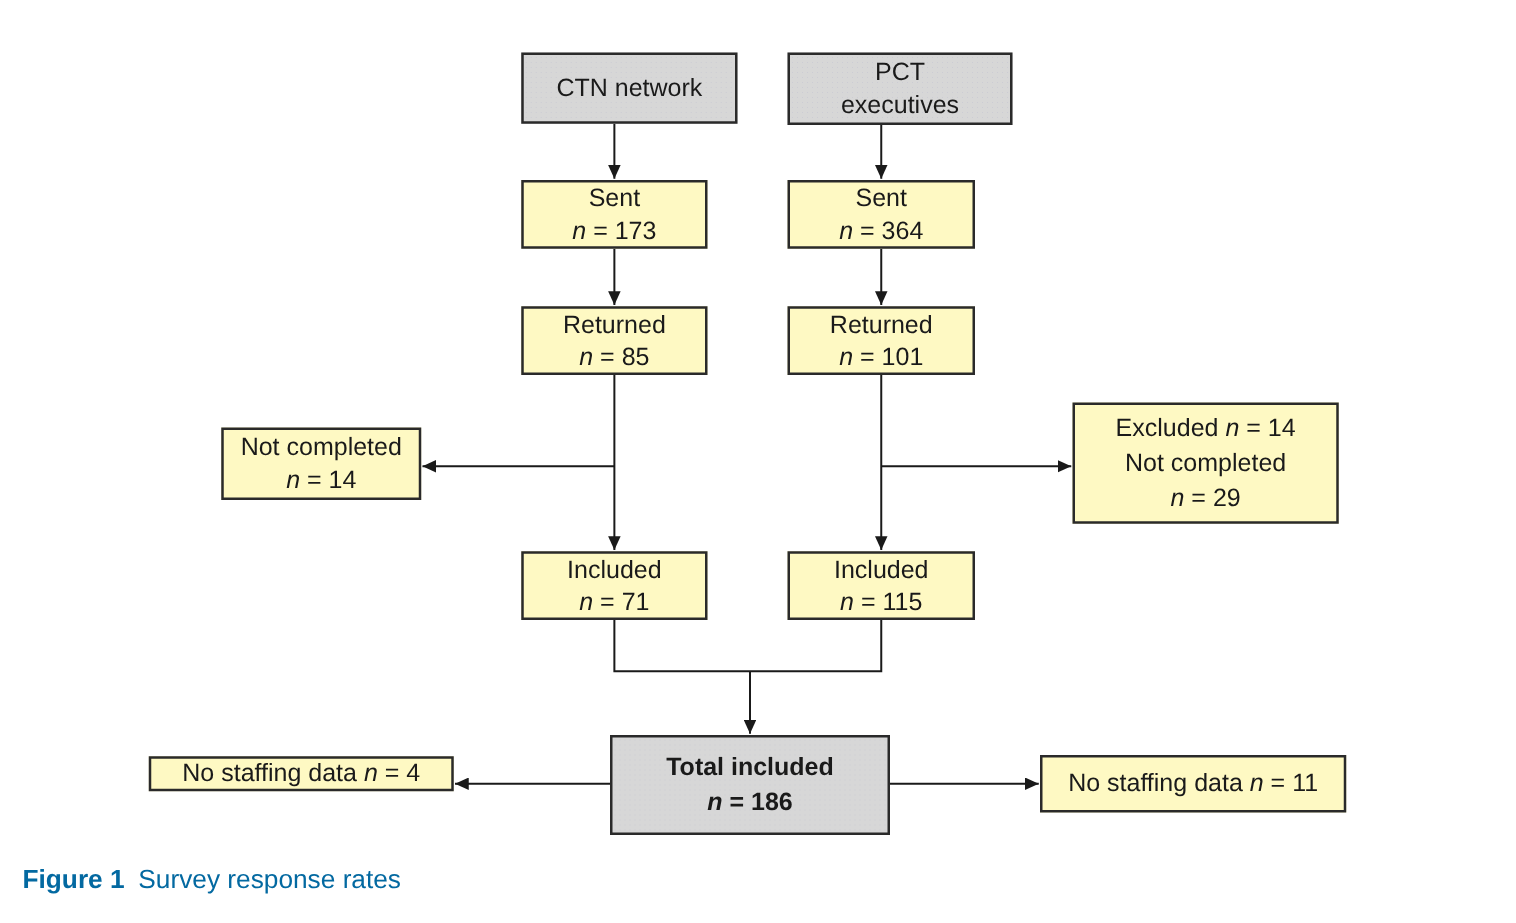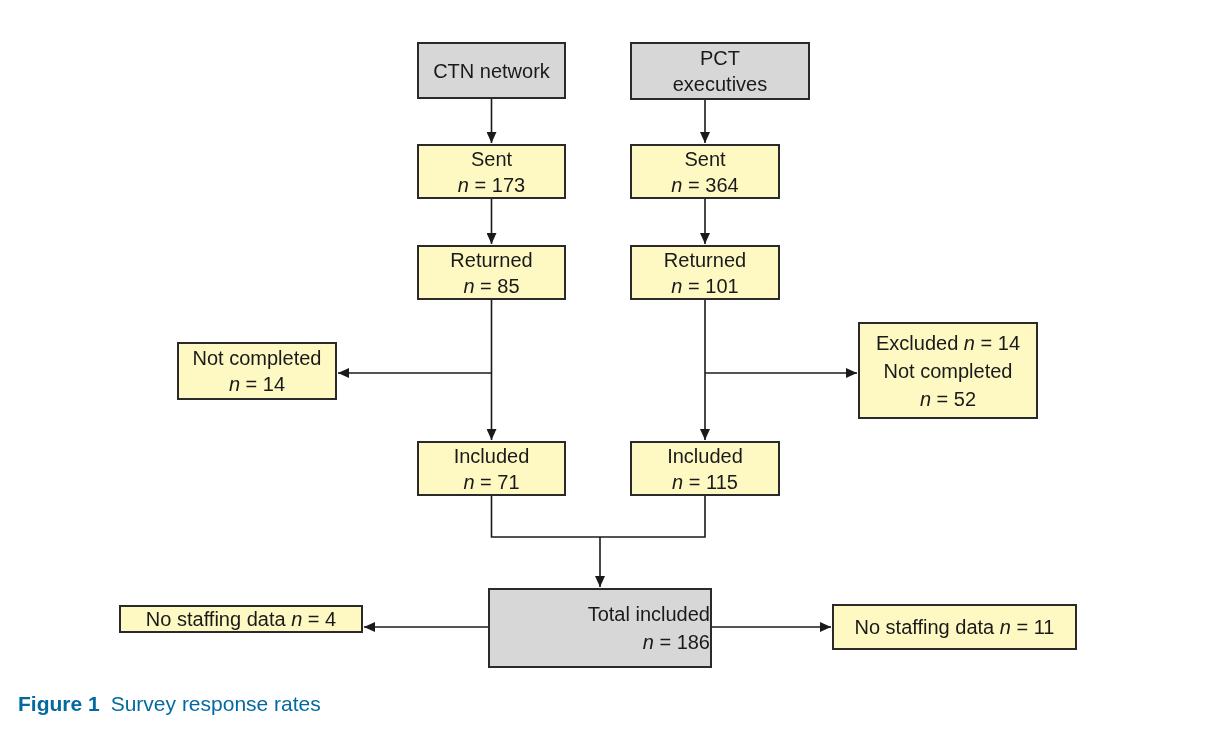--- a/index.html
+++ b/index.html
@@ -34,33 +34,32 @@
     font-size: 20px;
     line-height: 26px;
     white-space: nowrap;
   }
   .box.gray {
     background-color: #d7d7d7;
     background-image: radial-gradient(#ccccd4 18%, rgba(0,0,0,0) 20%);
     background-size: 4px 4px;
   }
   .box.bold {
-    font-weight: normal;
+    font-weight: bold;
     line-height: 28px;
-    align-items: flex-end;
   }
   .box .n { font-style: italic; }
-  .b-ctn-header    { left: 417px; top: 42px;  width: 149px; height: 57px; }
+  .b-ctn-header    { left: 417px; top: 42px;  width: 173px; height: 57px; }
   .b-pct-header    { left: 630px; top: 42px;  width: 180px; height: 58px; }
   .b-ctn-sent      { left: 417px; top: 144px; width: 149px; height: 55px; }
   .b-pct-sent      { left: 630px; top: 144px; width: 150px; height: 55px; }
   .b-ctn-returned  { left: 417px; top: 245px; width: 149px; height: 55px; }
   .b-pct-returned  { left: 630px; top: 245px; width: 150px; height: 55px; }
   .b-ctn-notcomp   { left: 177px; top: 342px; width: 160px; height: 58px; }
-  .b-pct-excluded  { left: 858px; top: 322px; width: 180px; height: 97px; line-height: 28px; }
+  .b-pct-excluded  { left: 858px; top: 322px; width: 213px; height: 97px; line-height: 28px; }
   .b-ctn-included  { left: 417px; top: 441px; width: 149px; height: 55px; }
   .b-pct-included  { left: 630px; top: 441px; width: 150px; height: 55px; }
   .b-total         { left: 488px; top: 588px; width: 224px; height: 80px; }
   .b-staffing-left { left: 119px; top: 605px; width: 244px; height: 28px; }
   .b-staffing-right{ left: 832px; top: 604px; width: 245px; height: 46px; }
   .caption {
     position: absolute;
     left: 18px;
     top: 690px;
     font-size: 21px;
@@ -129,21 +128,21 @@
   </div>
 
   <div class="box b-ctn-notcomp">
     <div>Not completed</div>
     <div><i class="n">n</i> <span>= 14</span></div>
   </div>
 
   <div class="box b-pct-excluded">
     <div><span>Excluded</span> <i class="n">n</i> <span>= 14</span></div>
     <div>Not completed</div>
-    <div><i class="n">n</i> <span>= 52</span></div>
+    <div><i class="n">n</i> <span>= 29</span></div>
   </div>
 
   <div class="box b-ctn-included">
     <div>Included</div>
     <div><i class="n">n</i> <span>= 71</span></div>
   </div>
 
   <div class="box b-pct-included">
     <div>Included</div>
     <div><i class="n">n</i> <span>= 115</span></div>

